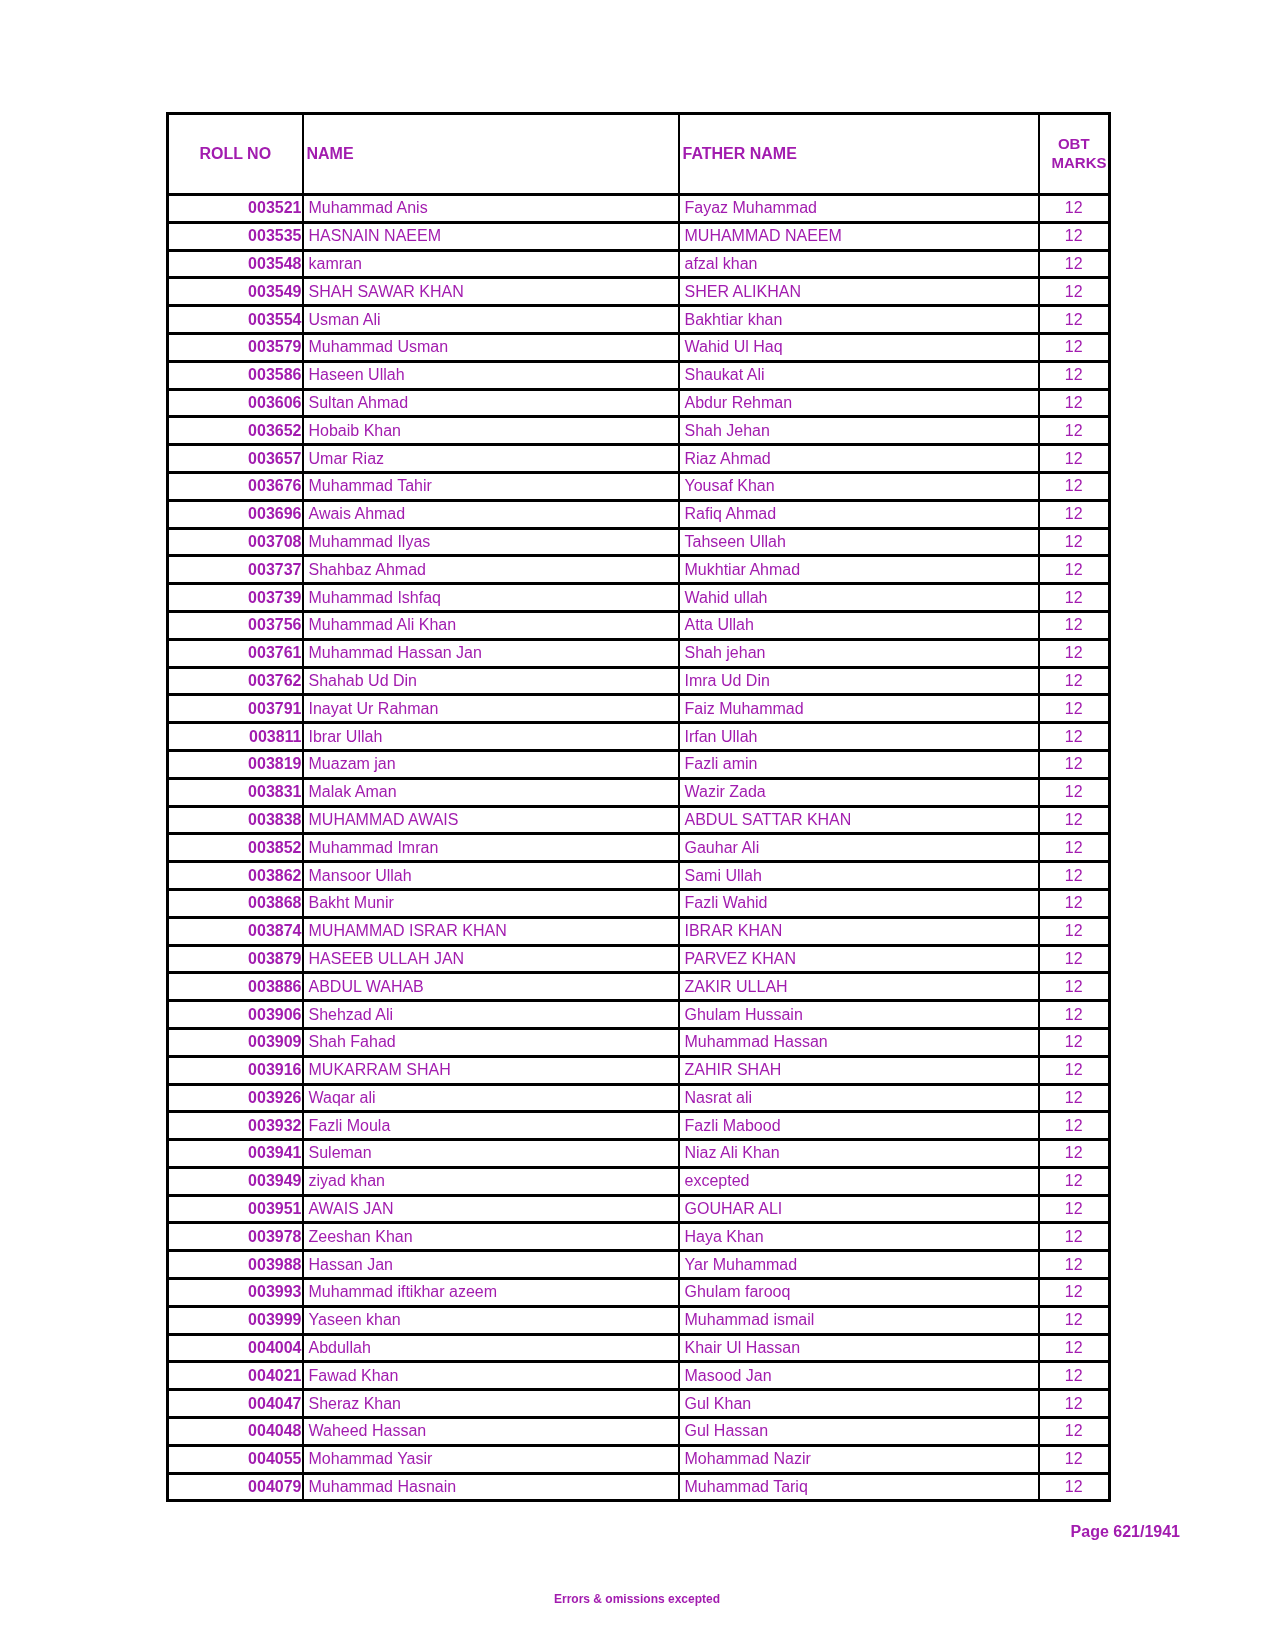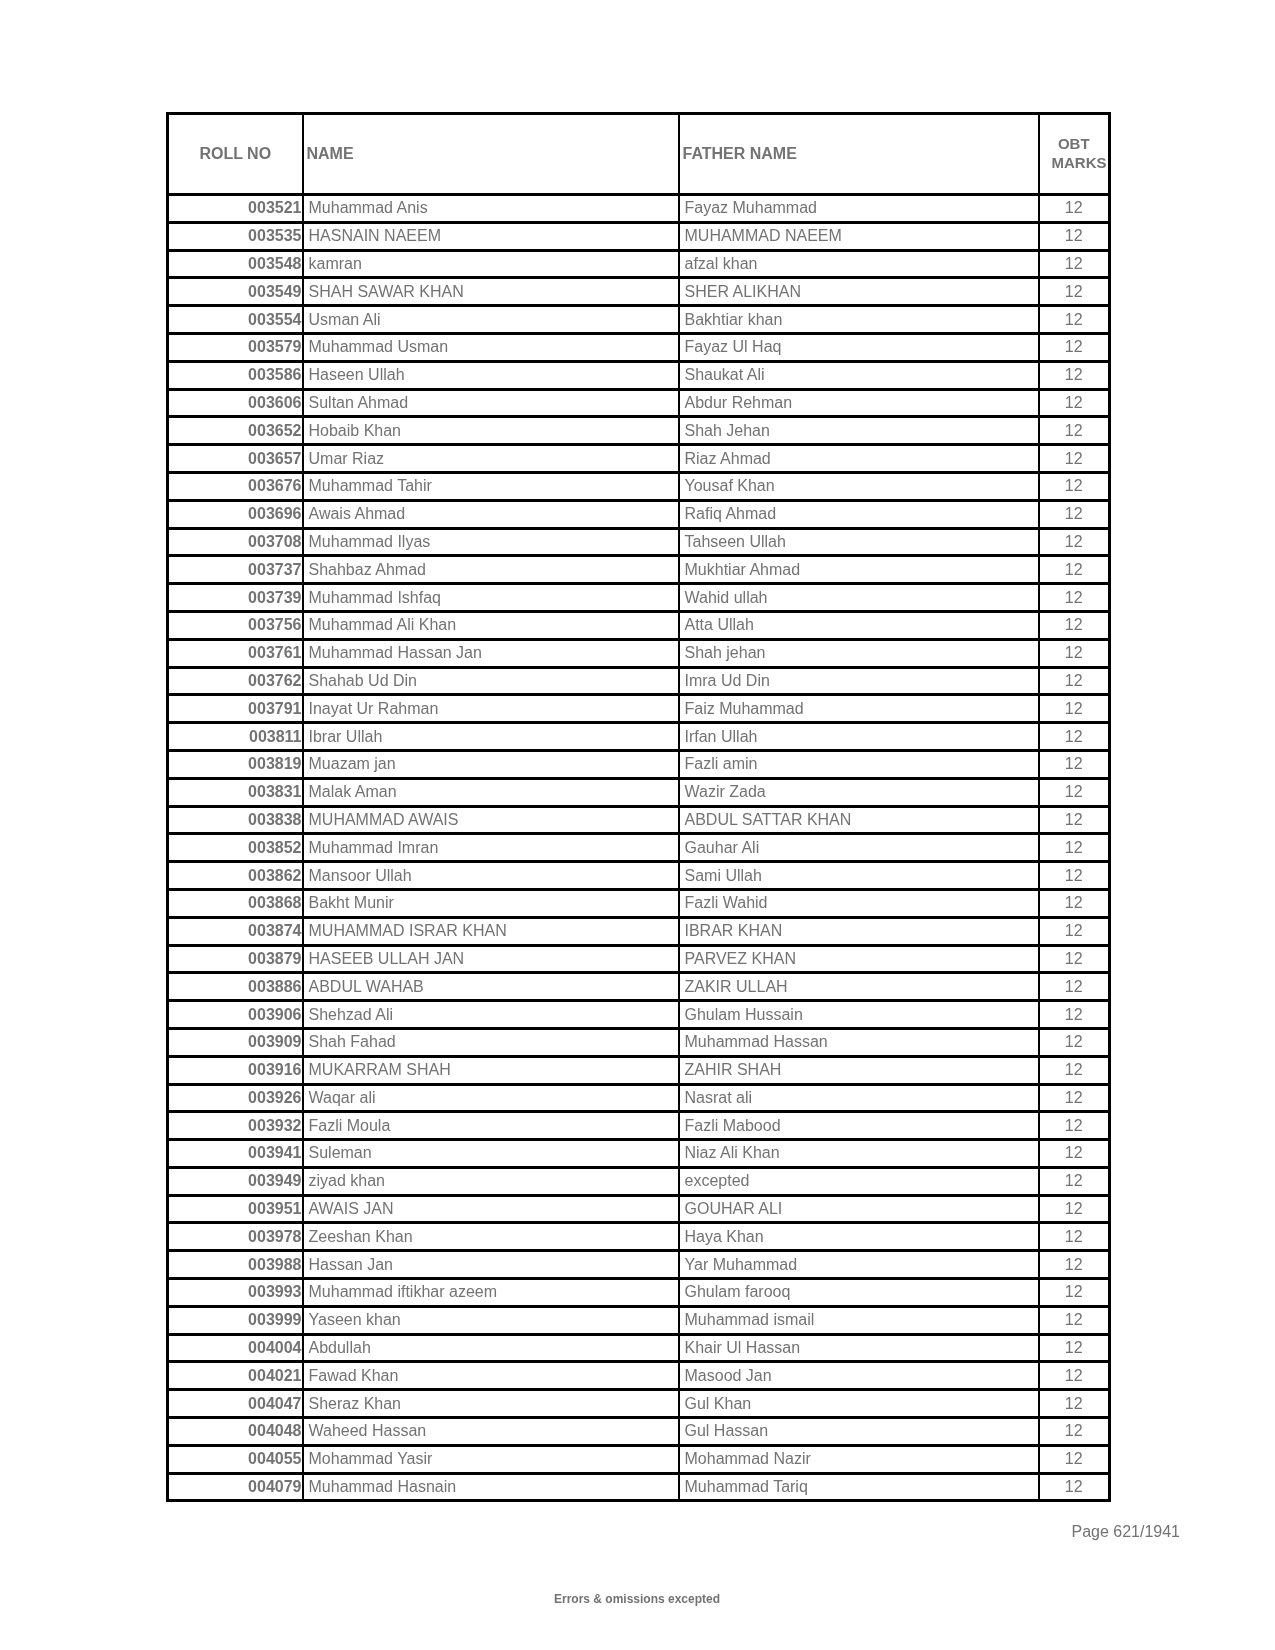--- a/index.html
+++ b/index.html
@@ -6,21 +6,21 @@
     margin: 0;
     padding: 0;
     background: #ffffff;
   }
   .page {
     position: relative;
     width: 1275px;
     height: 1650px;
     background: #ffffff;
     font-family: "Liberation Sans", sans-serif;
-    color: #737373;
+    color: #a21caf;
     overflow: hidden;
   }
   table.results {
     position: absolute;
     left: 166px;
     top: 112px;
     width: 942px;
     border-collapse: collapse;
     table-layout: fixed;
     border: 3px solid #000;
@@ -78,21 +78,21 @@
     font-size: 12px;
     font-weight: bold;
   }
   .footer-page {
     position: absolute;
     left: 166px;
     width: 1014px;
     top: 1523px;
     text-align: right;
     font-size: 16px;
-    font-weight: normal;
+    font-weight: bold;
   }
 </style>
 </head>
 <body>
 
 <div class="page">
 
   <table class="results">
     <colgroup>
       <col class="c-roll">
@@ -135,21 +135,21 @@
     </tr>
         <tr>
       <td class="cell-roll">003554</td>
       <td class="cell-name">Usman Ali</td>
       <td class="cell-father">Bakhtiar khan</td>
       <td class="cell-marks">12</td>
     </tr>
         <tr>
       <td class="cell-roll">003579</td>
       <td class="cell-name">Muhammad Usman</td>
-      <td class="cell-father">Fayaz Ul Haq</td>
+      <td class="cell-father">Wahid Ul Haq</td>
       <td class="cell-marks">12</td>
     </tr>
         <tr>
       <td class="cell-roll">003586</td>
       <td class="cell-name">Haseen Ullah</td>
       <td class="cell-father">Shaukat Ali</td>
       <td class="cell-marks">12</td>
     </tr>
         <tr>
       <td class="cell-roll">003606</td>

